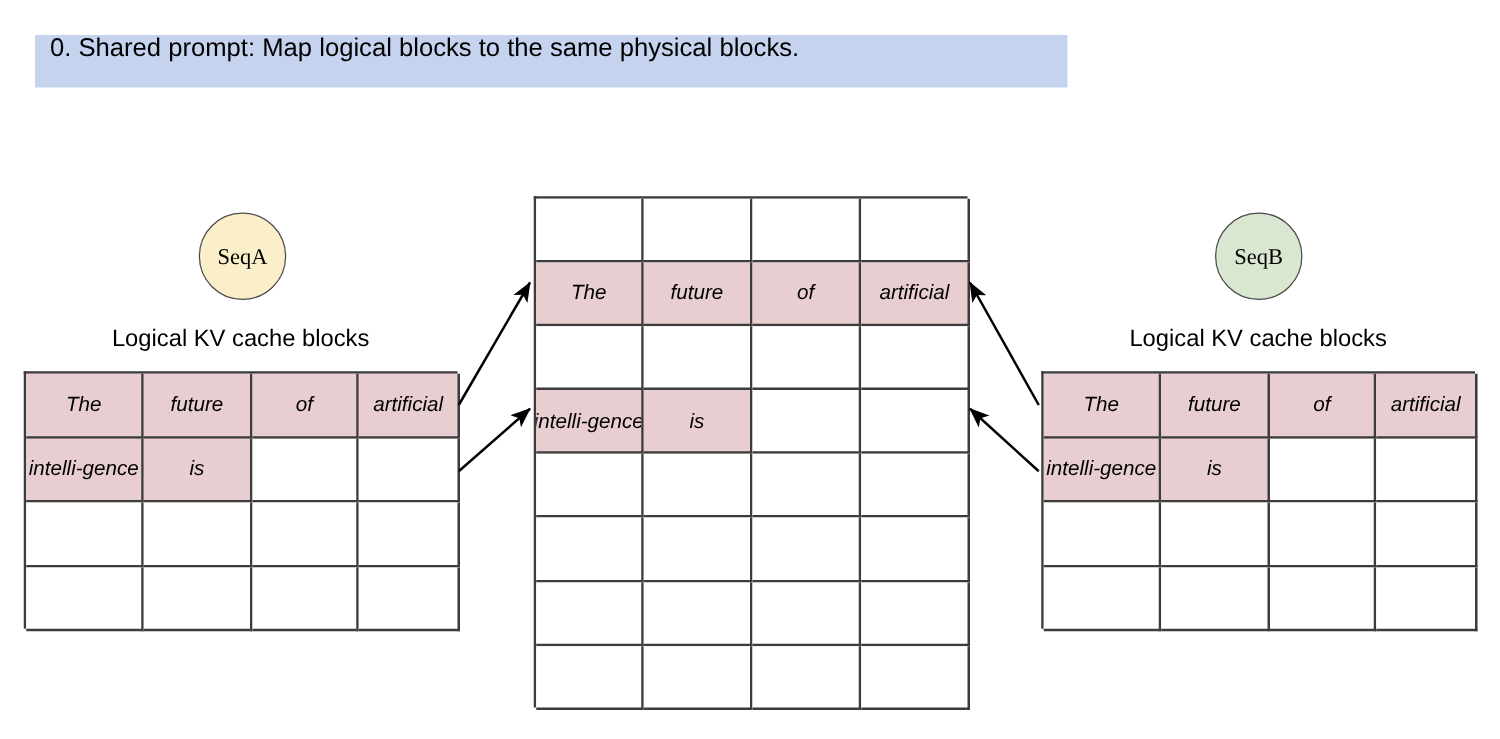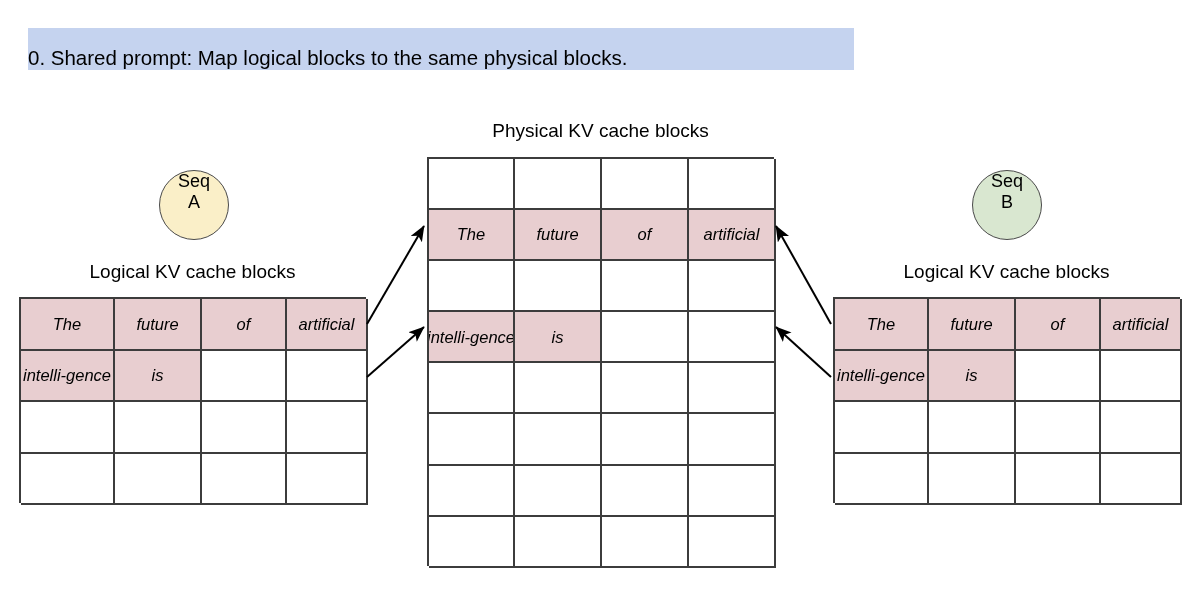--- a/index.html
+++ b/index.html
@@ -24,21 +24,22 @@
 
   
   .banner {
     position: absolute;
     left: 28px;
     top: 28px;
     width: 826px;
     height: 42px;
     background: #c5d3ef;
     display: flex;
-    align-items: flex-end;
+    align-items: flex-start;
+    padding-left: 12px;
     box-sizing: border-box;
   }
   .banner-text {
     font-size: 20.5px;
     line-height: 1.1;
     color: #000;
     white-space: nowrap;
   }
 
   
@@ -97,25 +98,27 @@
   }
 
   
   .seq-circle {
     position: absolute;
     width: 70px;
     height: 70px;
     border-radius: 50%;
     border: 1.6px solid #4a4a4a;
     display: flex;
-    flex-direction: column;
+    flex-direction: row;
     align-items: center;
+    justify-content: center;
     font-size: 18px;
     line-height: 1.15;
     box-sizing: border-box;
+    font-family: Liberation Serif, serif;
   }
   #seq-a { left: 159px; top: 170px; background: #faefc8; }
   #seq-b { left: 972px; top: 170px; background: #d9e7d0; }
 
   
   #arrows {
     position: absolute;
     left: 0; top: 0;
     width: 1200px;
     height: 591px;
@@ -124,21 +127,20 @@
 </style>
 </head>
 <body>
 
 <div id="stage">
 
   <div class="banner">
     <div class="banner-text">0. Shared prompt: Map logical blocks to the same physical blocks.</div>
   </div>
 
-  <div class="caption" id="caption-physical" style="left:427px; top:120px; width:347px;">Physical KV cache blocks</div>
   <div class="caption" id="caption-logical-a" style="left:19px; top:261px; width:347px;">Logical KV cache blocks</div>
   <div class="caption" id="caption-logical-b" style="left:833px; top:261px; width:347px;">Logical KV cache blocks</div>
 
   <div class="seq-circle" id="seq-a">
     <span>Seq</span>
     <span>A</span>
   </div>
   <div class="seq-circle" id="seq-b">
     <span>Seq</span>
     <span>B</span>

